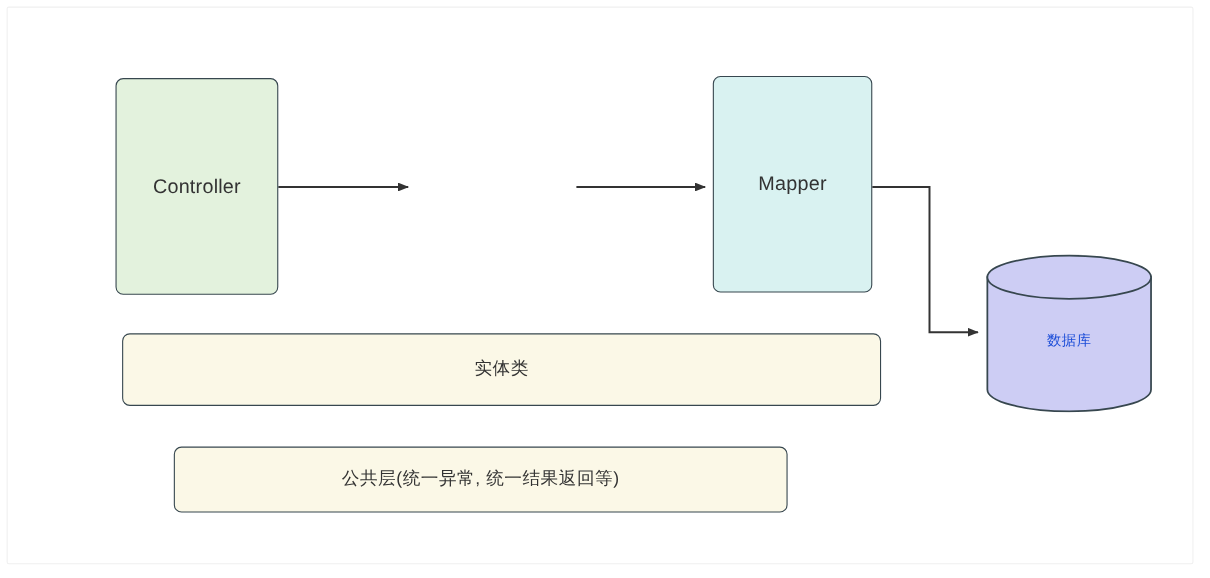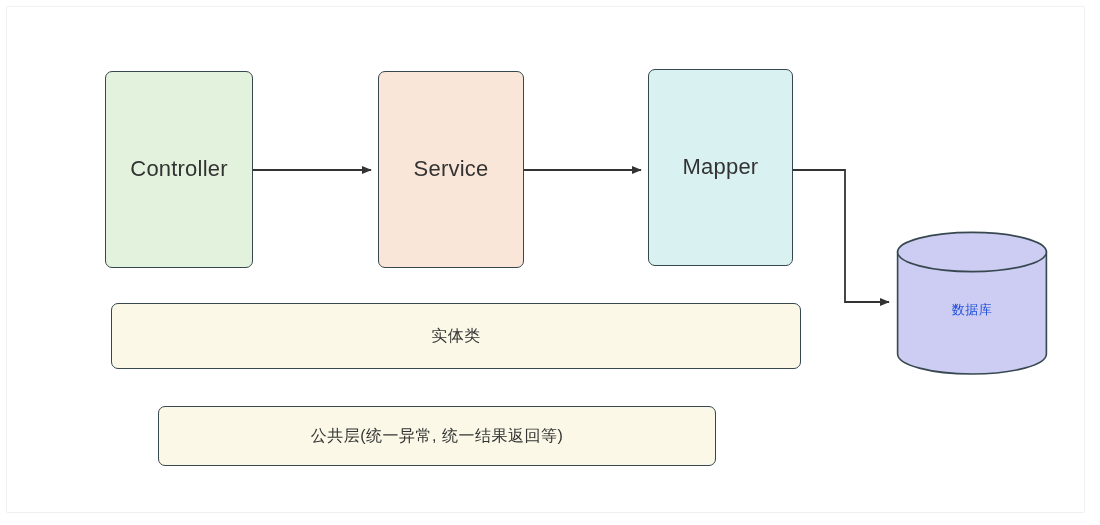--- a/index.html
+++ b/index.html
@@ -34,21 +34,21 @@
     position: absolute;
     box-sizing: border-box;
     border: 1.6px solid #37474f;
     border-radius: 7px;
     display: flex;
     align-items: center;
     justify-content: center;
     color: #333333;
   }
   .node .label {
-    font-size: 22px;
+    font-size: 18px;
     letter-spacing: 0.2px;
     color: #333333;
     line-height: 1.2;
     white-space: nowrap;
   }
   .node.cjk .label {
     font-size: 16px;
     letter-spacing: 0.5px;
   }
   
@@ -109,23 +109,20 @@
 
     <g>
       <polyline points="793,170 845,170 845,302 889,302" fill="none" stroke="#333333" stroke-width="1.8" stroke-linejoin="miter" marker-end="url(#arrowhead)"></polyline>
     </g>
   </svg>
 
   <div class="node" style="left:105px; top:71px; width:148px; height:197px; background:#e3f2dd;">
     <span class="label">Controller</span>
   </div>
 
-  <div class="node" style="left:378px; top:71px; width:146px; height:197px; background:#fae6d8;">
-    <span class="label">Service</span>
-  </div>
 
   <div class="node" style="left:648px; top:69px; width:145px; height:197px; background:#d9f2f1;">
     <span class="label">Mapper</span>
   </div>
 
   <div class="node cjk" style="left:111px; top:303px; width:690px; height:66px; background:#fbf8e7;">
     <span class="label">实体类</span>
   </div>
 
   <div class="node cjk" style="left:111px; top:406px; width:558px; height:60px; background:#fbf8e7;margin-left:47px;">

